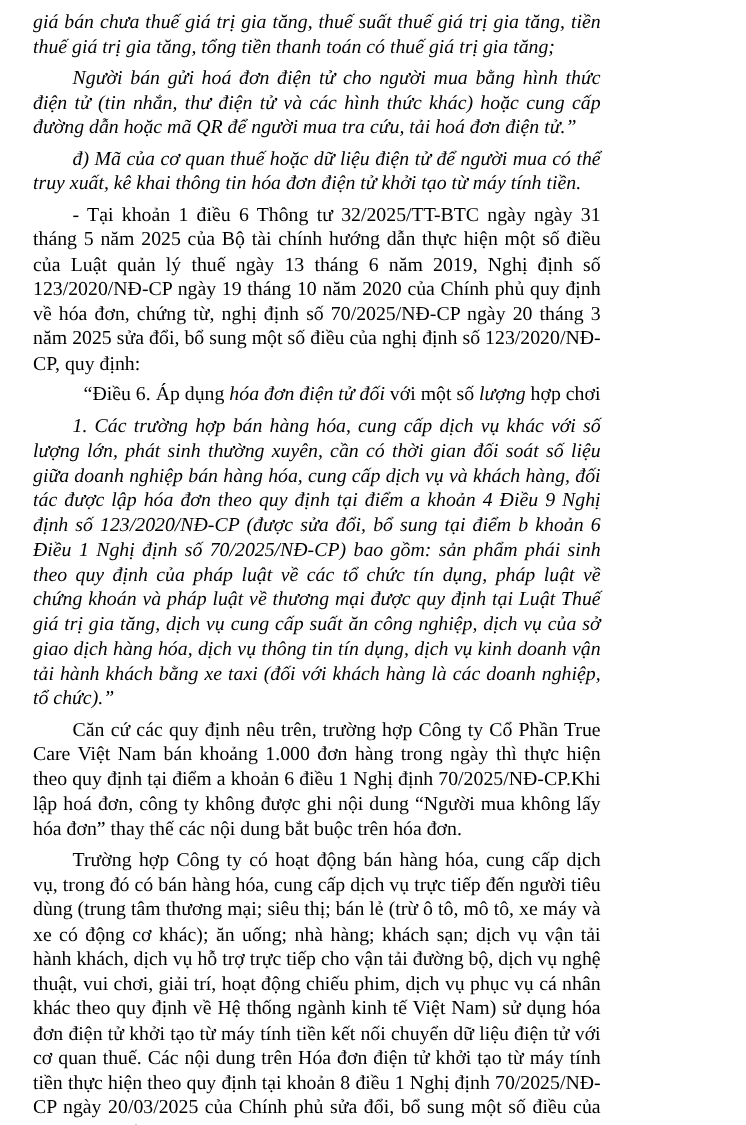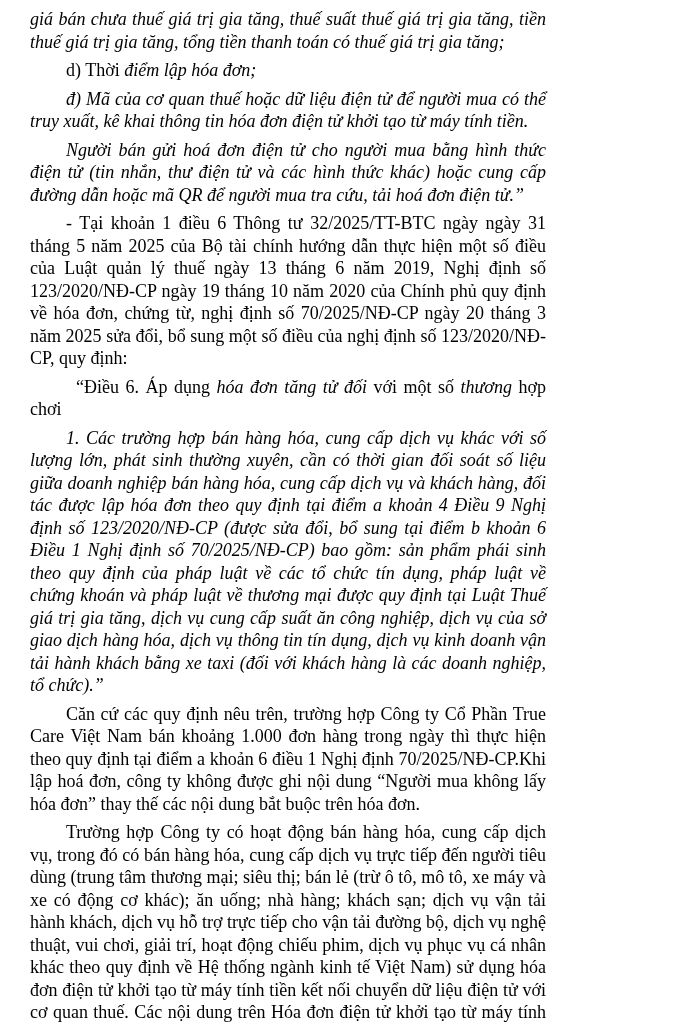--- a/index.html
+++ b/index.html
@@ -37,22 +37,21 @@
   .doc-body span.bd {
     font-weight: normal;
   }
 </style>
 </head>
 <body>
 
 <div class="page">
   <div class="doc-body">
       <p><span class="it">giá bán chưa thuế giá trị gia tăng, thuế suất thuế giá trị gia tăng, tiền thuế giá trị gia tăng, tổng tiền thanh toán có thuế giá trị gia tăng;</span></p>
-      <p class="indent"><span>d) Thời </span><span class="it">điểm lập hóa đơn;</span></p>
+      <p class="indent"><span class="it">Người bán gửi hoá đơn điện tử cho người mua bằng hình thức điện tử (tin nhắn, thư điện tử và các hình thức khác) hoặc cung cấp đường dẫn hoặc mã QR để người mua tra cứu, tải hoá đơn điện tử.”</span></p>
       <p class="indent"><span class="it">đ) Mã của cơ quan thuế hoặc dữ liệu điện tử để người mua có thể truy xuất, kê khai thông tin hóa đơn điện tử khởi tạo từ máy tính tiền.</span></p>
-      <p class="indent"><span class="it">Người bán gửi hoá đơn điện tử cho người mua bằng hình thức điện tử (tin nhắn, thư điện tử và các hình thức khác) hoặc cung cấp đường dẫn hoặc mã QR để người mua tra cứu, tải hoá đơn điện tử.”</span></p>
       <p class="indent"><span>- Tại khoản 1 điều 6 Thông tư 32/2025/TT-BTC ngày ngày 31 tháng 5 năm 2025 của Bộ tài chính hướng dẫn thực hiện một số điều của Luật quản lý thuế ngày 13 tháng 6 năm 2019, Nghị định số 123/2020/NĐ-CP ngày 19 tháng 10 năm 2020 của Chính phủ quy định về hóa đơn, chứng từ, nghị định số 70/2025/NĐ-CP ngày 20 tháng 3 năm 2025 sửa đổi, bổ sung một số điều của nghị định số 123/2020/NĐ-CP, quy định:</span></p>
-      <p class="indent heading"><span class="bd">“Điều 6. Áp dụng </span><span class="it bd">hóa đơn tăng tử đối</span><span class="bd"> với một số </span><span class="it bd">thương</span><span class="bd"> hợp chơi</span></p>
+      <p class="indent heading"><span class="bd">“Điều 6. Áp dụng </span><span class="it bd">hóa đơn điện tử đối</span><span class="bd"> với một số </span><span class="it bd">lượng</span><span class="bd"> hợp chơi</span></p>
       <p class="indent"><span class="it">1. Các trường hợp bán hàng hóa, cung cấp dịch vụ khác với số lượng lớn, phát sinh thường xuyên, cần có thời gian đối soát số liệu giữa doanh nghiệp bán hàng hóa, cung cấp dịch vụ và khách hàng, đối tác được lập hóa đơn theo quy định tại điểm a khoản 4 Điều 9 Nghị định số 123/2020/NĐ-CP (được sửa đổi, bổ sung tại điểm b khoản 6 Điều 1 Nghị định số 70/2025/NĐ-CP) bao gồm: sản phẩm phái sinh theo quy định của pháp luật về các tổ chức tín dụng, pháp luật về chứng khoán và pháp luật về thương mại được quy định tại Luật Thuế giá trị gia tăng, dịch vụ cung cấp suất ăn công nghiệp, dịch vụ của sở giao dịch hàng hóa, dịch vụ thông tin tín dụng, dịch vụ kinh doanh vận tải hành khách bằng xe taxi (đối với khách hàng là các doanh nghiệp, tổ chức).”</span></p>
       <p class="indent"><span>Căn cứ các quy định nêu trên, trường hợp Công ty Cổ Phần True Care Việt Nam bán khoảng 1.000 đơn hàng trong ngày thì thực hiện theo quy định tại điểm a khoản 6 điều 1 Nghị định 70/2025/NĐ-CP.Khi lập hoá đơn, công ty không được ghi nội dung “Người mua không lấy hóa đơn” thay thế các nội dung bắt buộc trên hóa đơn.</span></p>
       <p class="indent"><span>Trường hợp Công ty có hoạt động bán hàng hóa, cung cấp dịch vụ, trong đó có bán hàng hóa, cung cấp dịch vụ trực tiếp đến người tiêu dùng (trung tâm thương mại; siêu thị; bán lẻ (trừ ô tô, mô tô, xe máy và xe có động cơ khác); ăn uống; nhà hàng; khách sạn; dịch vụ vận tải hành khách, dịch vụ hỗ trợ trực tiếp cho vận tải đường bộ, dịch vụ nghệ thuật, vui chơi, giải trí, hoạt động chiếu phim, dịch vụ phục vụ cá nhân khác theo quy định về Hệ thống ngành kinh tế Việt Nam) sử dụng hóa đơn điện tử khởi tạo từ máy tính tiền kết nối chuyển dữ liệu điện tử với cơ quan thuế. Các nội dung trên Hóa đơn điện tử khởi tạo từ máy tính tiền thực hiện theo quy định tại khoản 8 điều 1 Nghị định 70/2025/NĐ-CP ngày 20/03/2025 của Chính phủ  sửa đổi, bổ sung một số điều của Nghị định số 123/2020/NĐ-CP ngày 19 tháng 10 năm 2020 của Chính phủ quy định về hóa đơn, chứng từ.</span></p>
     </div>
 </div>
 
 </body></html>

